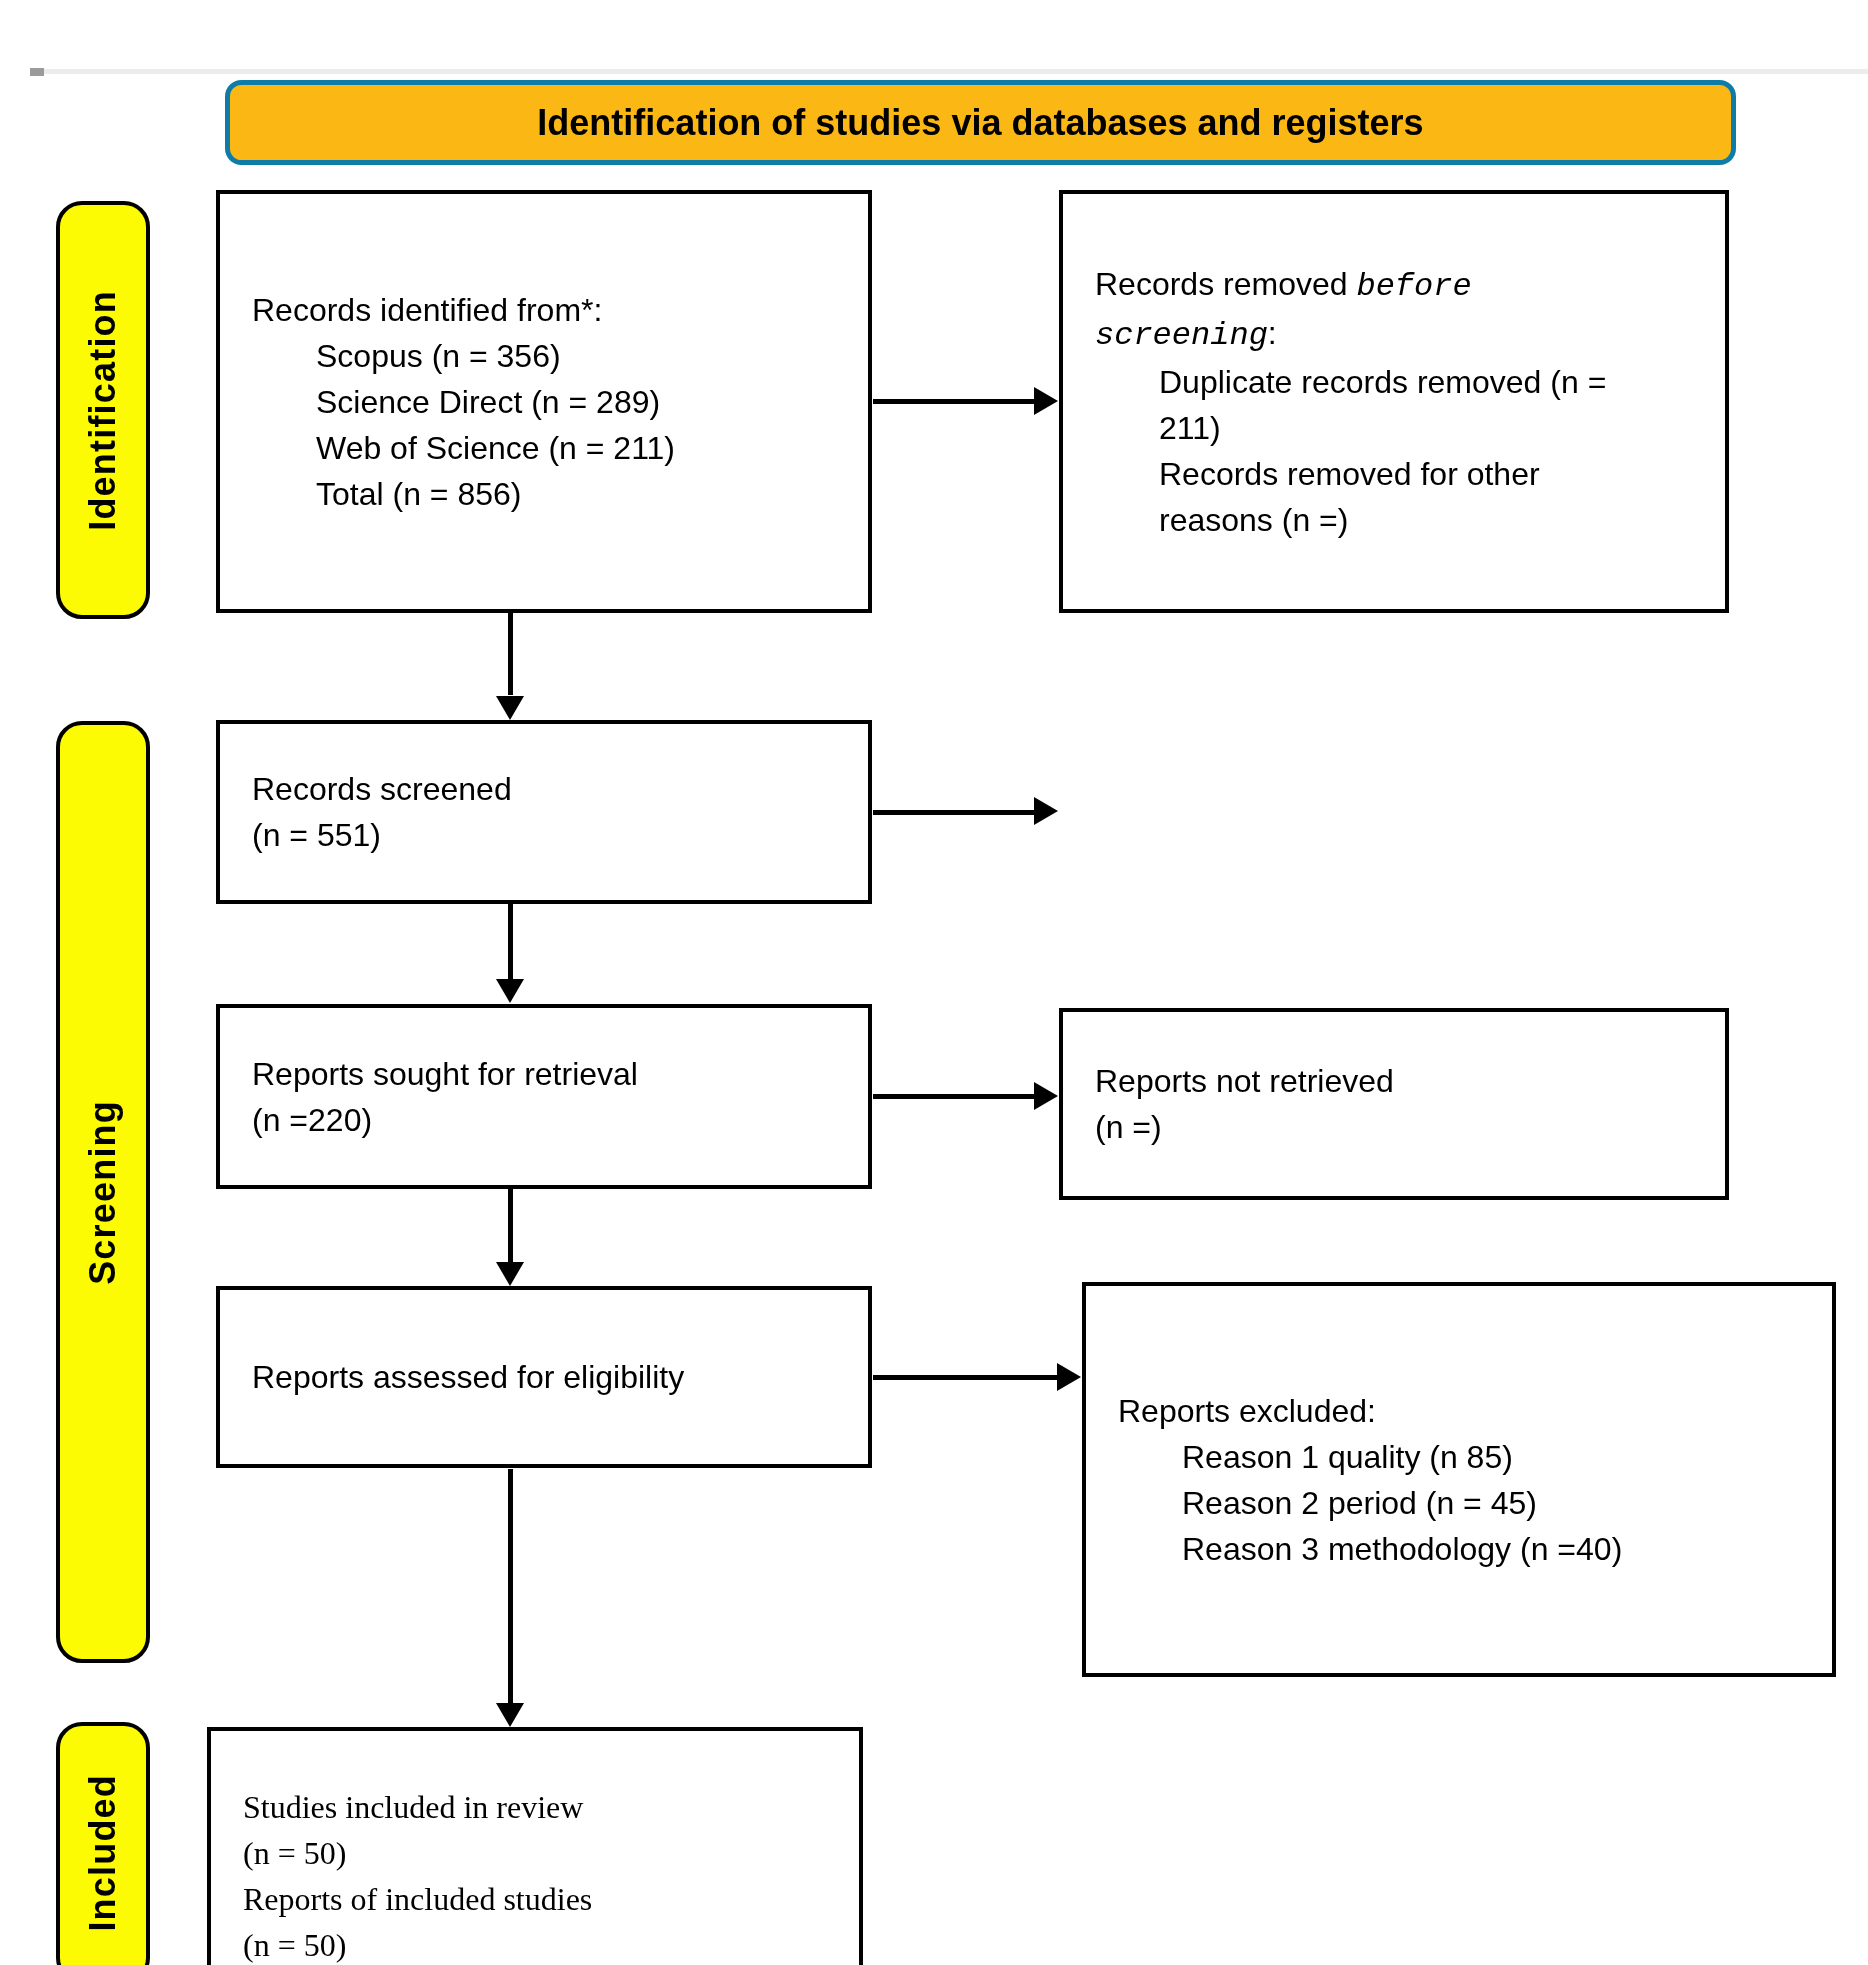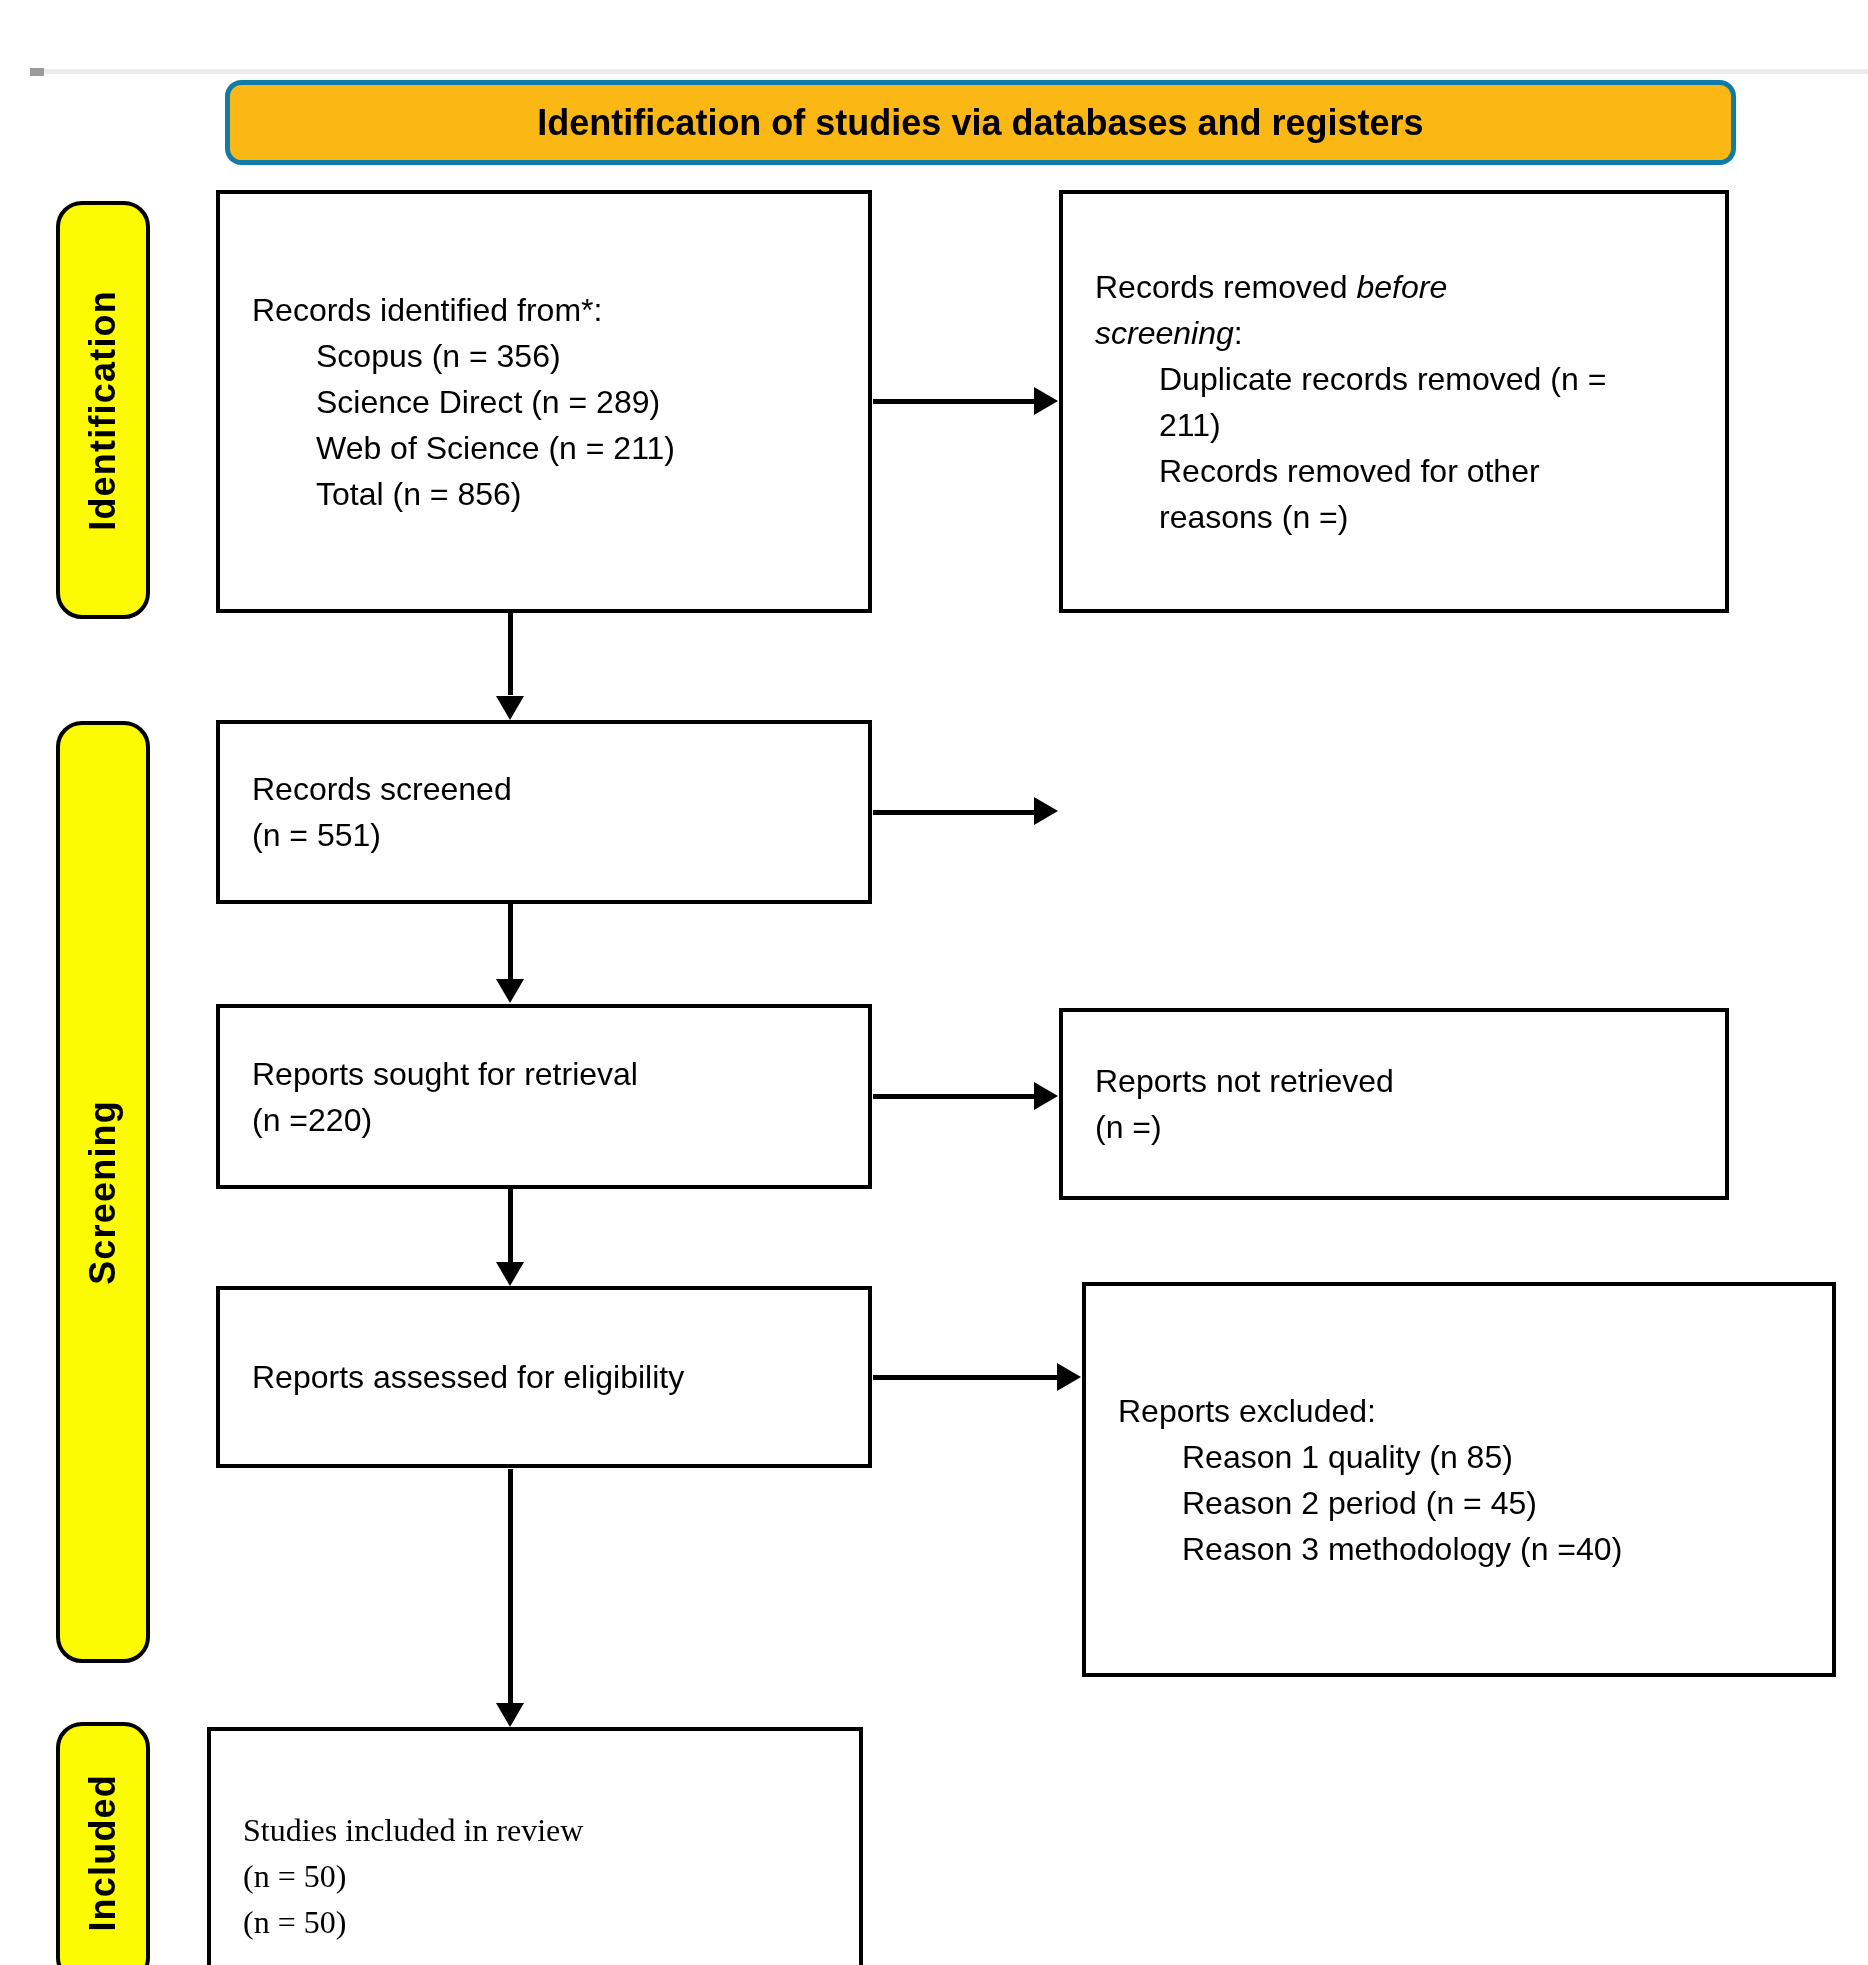--- a/index.html
+++ b/index.html
@@ -59,21 +59,21 @@
     position:absolute;
     background:#fff;
     border:4.7px solid var(--box-border);
     box-sizing:border-box;
     display:flex;flex-direction:column;justify-content:center;
     font-size:32px;line-height:46px;
     padding:5.8px 26px 5.8px 32px;
   }
   .indent{margin-left:64px;}
   .wrap-narrow{max-width:480px;}
-  .it{font-style:italic;}
+  .it{font-style:italic;font-family:Liberation Mono, monospace;}
   
   .box-b1{left:216px;top:153px;width:656px;height:423px;}
   .box-b2{left:216px;top:683px;width:656px;height:184px;}
   .box-b3{left:216px;top:967px;width:656px;height:185px;}
   .box-b4{left:216px;top:1249px;width:656px;height:182px;}
   .box-b5{left:207px;top:1690px;width:656px;height:298px;font-family:Liberation Serif, serif;}
   
   .box-rb1{left:1059px;top:153px;width:670px;height:423px;}
   .box-rb2{left:1059px;top:683px;width:670px;height:184px;}
   .box-rb3{left:1059px;top:971px;width:670px;height:192px;}
@@ -157,20 +157,21 @@
   <div class="box box-rb4">
     <div>Reports excluded:</div>
     <div class="indent">Reason 1 quality (n 85)</div>
     <div class="indent">Reason 2 period (n = 45)</div>
     <div class="indent">Reason 3 methodology (n =40)</div>
   </div>
 
   <div class="box box-b5">
     <div>Studies included in review</div>
     <div>(n = 50)</div>
+    <div>Reports of included studies</div>
     <div>(n = 50)</div>
   </div>
 
   <div>
     <div class="vshaft" style="left:508px;top:576px;height:82px;"></div>
     <div class="head-down" style="left:496px;top:659px;"></div>
   </div>
   <div>
     <div class="vshaft" style="left:508px;top:867px;height:75px;"></div>
     <div class="head-down" style="left:496px;top:942px;"></div>

